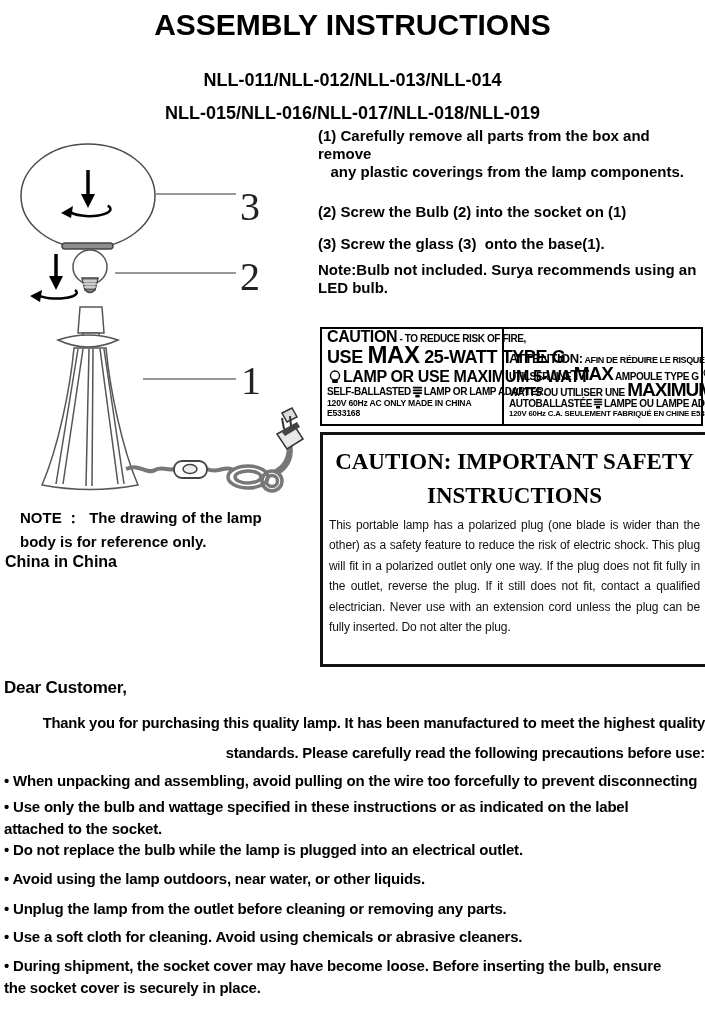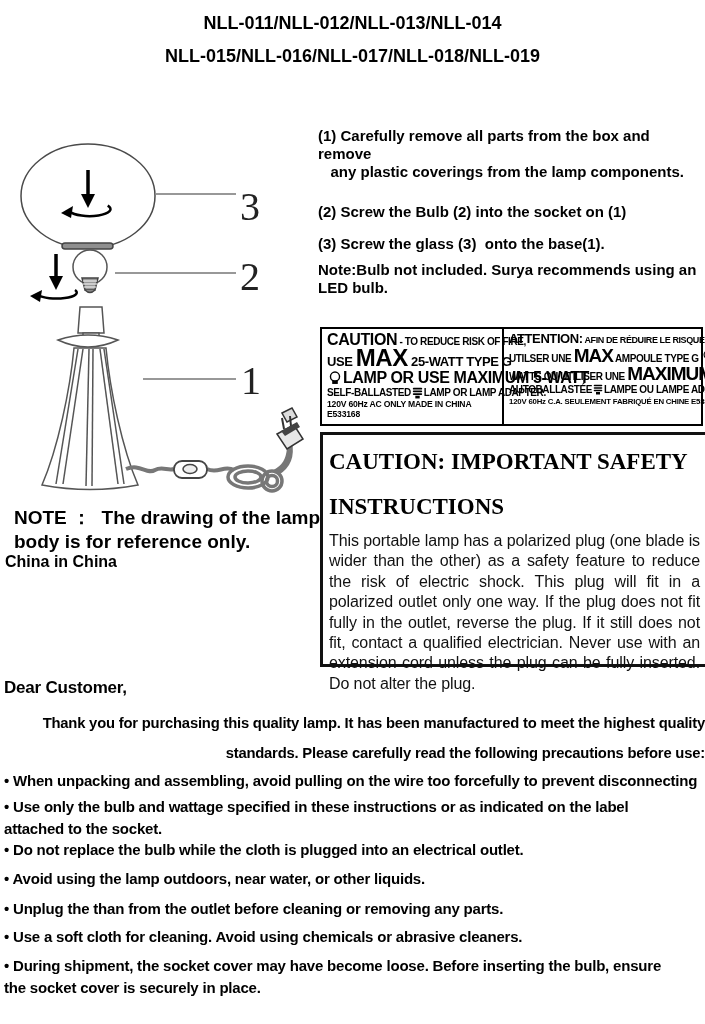--- a/index.html
+++ b/index.html
@@ -7,77 +7,78 @@
     width:705px;height:1024px;position:relative;overflow:hidden;
     background:#ffffff;color:#000;
     font-family:"Liberation Sans", sans-serif;
   }
   .pre{white-space:pre;}
   .prewrap{white-space:pre-line;}
 
   
   .hdr{position:absolute;left:0;top:0;width:705px;text-align:center;}
   .title{margin-top:8px;font-size:30px;font-weight:bold;letter-spacing:0px;}
-  .models{font-size:18px;font-weight:bold;margin-top:13px;}
+  .models{font-size:18px;font-weight:bold;margin-top:28px;}
   .models.second{margin-top:12px;}
 
   
   .steps{position:absolute;left:318px;top:127px;width:390px;font-size:15px;font-weight:bold;line-height:18px;}
   .step2{margin-top:22px;}
   .step3{margin-top:14px;}
   .bulbnote{margin-top:8px;}
 
   
   .cl{position:absolute;left:320px;top:327px;width:379px;height:95px;border:2px solid #000;display:flex;background:#fff;}
-  .cl-col{display:flex;flex-direction:column;justify-content:space-between;padding:2px 3px 18px 5px;font-weight:bold;letter-spacing:-0.4px;}
+  .cl-col{display:flex;flex-direction:column;justify-content:flex-end;padding:2px 3px 6px 5px;font-weight:bold;letter-spacing:-0.4px;}
   .cl-en{width:172px;}
   .cl-fr{flex:1;border-left:2px solid #000;}
   .cl-line{display:flex;align-items:baseline;white-space:pre;}
   .cl-line svg{align-self:center;margin:0 1px;flex:none;}
   .en-word{font-size:16px;}
   .en-s{font-size:10px;}
-  .en-m{font-size:13px;}
+  .en-m{font-size:18px;}
   .en-max{font-size:24px;line-height:18px;}
   .en-l3{font-size:16px;}
   .en-tiny{font-size:8.6px;letter-spacing:-0.2px;}
   .fr-word{font-size:13px;}
   .fr-s{font-size:9px;}
   .fr-m{font-size:10px;}
   .fr-max{font-size:19px;line-height:15px;letter-spacing:-1px;}
   .fr-tiny{font-size:7.8px;letter-spacing:-0.2px;}
 
   
   .sb{position:absolute;left:320px;top:432px;width:371px;height:225px;border:3px solid #111;padding:2px 6px;background:#fff;}
-  .sb-h{font-family:"Liberation Serif", serif;font-weight:bold;font-size:23px;text-align:left;line-height:45px;margin-top:2px;}
-  .sb-b{font-size:16px;line-height:20.4px;text-align:justify;margin-top:2px;color:#111;letter-spacing:-0.1px;}
+  .sb-h{font-family:"Liberation Serif", serif;font-weight:bold;font-size:23px;text-align:center;line-height:34px;margin-top:8px;}
+  .sb-b{font-size:12px;line-height:20.4px;text-align:justify;margin-top:2px;color:#111;letter-spacing:-0.1px;}
 
   
   .diagram{position:absolute;left:0;top:118px;width:320px;height:480px;}
   .partnum{font-family:"Liberation Serif", serif;font-size:40px;fill:#222;}
 
   
-  .noteleft{position:absolute;left:14px;top:506px;width:310px;font-size:19px;font-weight:bold;line-height:24px;white-space:pre;}
+  .noteleft{position:absolute;left:20px;top:506px;width:310px;font-size:15px;font-weight:bold;line-height:24px;white-space:pre;}
   .madein{position:absolute;left:5px;top:553px;font-size:16px;font-weight:bold;}
 
   
   .customer{position:absolute;left:4px;top:678px;width:701px;font-weight:bold;letter-spacing:-0.2px;}
   .greet{font-size:17px;line-height:20px;margin-bottom:10px;}
   .intro{font-size:14.8px;line-height:30px;white-space:pre;text-align:right;}
   .bullets{margin-top:2px;font-size:15px;}
   .bullets > div{line-height:22px;margin-bottom:7px;white-space:pre-line;}
   .bullets > div:nth-child(1){white-space:pre;margin-bottom:4px;}
   .bullets > div:nth-child(2){margin-bottom:-1px;}
   .bullets > div:nth-child(4){margin-bottom:8px;}
   .bullets > div:nth-child(5){margin-bottom:6px;}
   .bullets > div:nth-child(8){line-height:22px;margin-bottom:0;}
 </style>
 </head>
 <body>
 
 <div class="hdr">
+  <div class="title">ASSEMBLY INSTRUCTIONS</div>
   <div class="models">NLL-011/NLL-012/NLL-013/NLL-014</div>
   <div class="models second">NLL-015/NLL-016/NLL-017/NLL-018/NLL-019</div>
 </div>
 
 <div class="diagram">
   <svg width="320" height="480" viewBox="0 0 320 480">
     <g stroke="#4a4a4a" fill="none" stroke-width="1.5">
 
       <g>
         <ellipse cx="88" cy="78" rx="67" ry="52"></ellipse>
@@ -232,20 +233,20 @@
 <div class="madein">China in China</div>
 
 <div class="customer">
   <div class="greet">Dear Customer,</div>
   <div class="intro">Thank you for purchasing this quality lamp. It has been manufactured to meet the highest quality
 standards. Please carefully read the following precautions before use:</div>
   <div class="bullets">
     <div>• When unpacking and assembling, avoid pulling on the wire too forcefully to prevent disconnecting</div>
     <div>• Use only the bulb and wattage specified in these instructions or as indicated on the label
 attached to the socket.</div>
-    <div>• Do not replace the bulb while the cloth is plugged into an electrical outlet.</div>
+    <div>• Do not replace the bulb while the lamp is plugged into an electrical outlet.</div>
     <div>• Avoid using the lamp outdoors, near water, or other liquids.</div>
-    <div>• Unplug the than from the outlet before cleaning or removing any parts.</div>
+    <div>• Unplug the lamp from the outlet before cleaning or removing any parts.</div>
     <div>• Use a soft cloth for cleaning. Avoid using chemicals or abrasive cleaners.</div>
     <div>• During shipment, the socket cover may have become loose. Before inserting the bulb, ensure
 the socket cover is securely in place.</div>
   </div>
 </div>
 
 </body></html>

